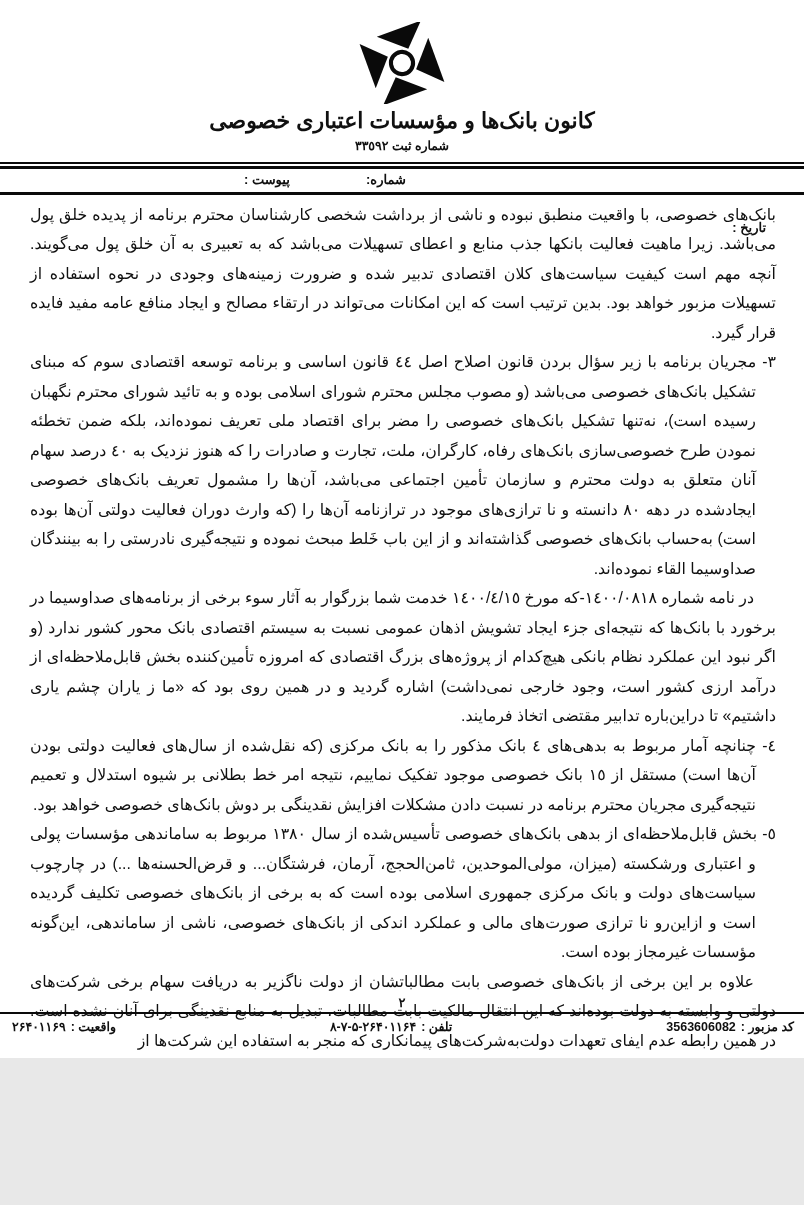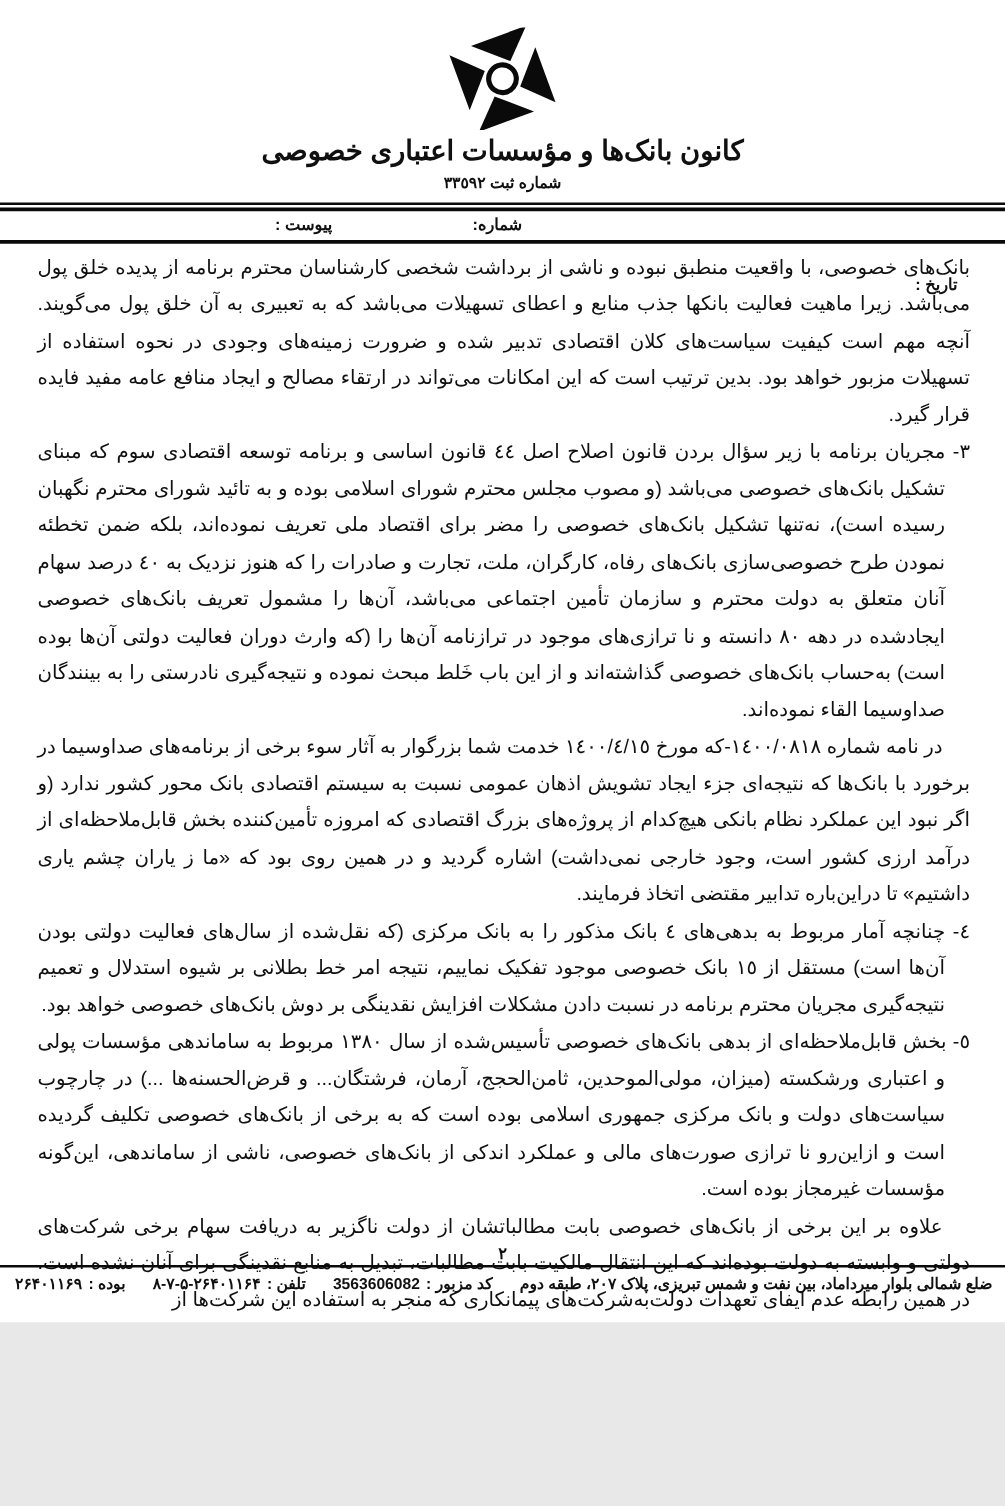--- a/index.html
+++ b/index.html
@@ -31,22 +31,22 @@
   .rule{ background:#0a0a0a; }
   .rule-a{ height:1.5px; }
   .rule-b{ height:3px; margin-top:2.5px; }
   .rule-c{ height:2.5px; }
   .meta-row{ position:relative; height:23px; }
   .meta-row span{
     position:absolute; top:3px;
     font-size:13px; font-weight:bold; white-space:nowrap;
   }
   .meta-date{ right:38px;margin-top:48px; }
-  .meta-number{ left:378px; }
-  .meta-attachment{ left:220px; }
+  .meta-number{ left:366px; }
+  .meta-attachment{ left:244px; }
   
   .body{
     margin:5px 28px 0 30px;
     font-size:15.8px;
     line-height:29.5px;
     text-align:justify;
   }
   .para{ margin:0; }
   .para.hanging{ padding-right:20px; text-indent:-20px; }
   .para.indent1{ text-indent:22px; }
@@ -100,29 +100,28 @@
     <p class="para indent1">در نامه شماره ١٤٠٠/٠٨١٨-که مورخ ١٤٠٠/٤/١٥ خدمت شما بزرگوار به آثار سوء برخی از برنامه‌های صداوسیما در برخورد با بانک‌ها که نتیجه‌ای جزء ایجاد تشویش اذهان عمومی نسبت به سیستم اقتصادی بانک محور کشور ندارد (و اگر نبود این عملکرد نظام بانکی هیچ‌کدام از پروژه‌های بزرگ اقتصادی که امروزه تأمین‌کننده بخش قابل‌ملاحظه‌ای از درآمد ارزی کشور است، وجود خارجی نمی‌داشت) اشاره گردید و در همین روی بود که «ما ز یاران چشم یاری داشتیم» تا دراین‌باره تدابیر مقتضی اتخاذ فرمایند.</p>
     <p class="para hanging">٤- چنانچه آمار مربوط به بدهی‌های ٤ بانک مذکور را به بانک مرکزی (که نقل‌شده از سال‌های فعالیت دولتی بودن آن‌ها است) مستقل از ١٥ بانک خصوصی موجود تفکیک نماییم، نتیجه امر خط بطلانی بر شیوه استدلال و تعمیم نتیجه‌گیری مجریان محترم برنامه در نسبت دادن مشکلات افزایش نقدینگی بر دوش بانک‌های خصوصی خواهد بود.</p>
     <p class="para hanging">٥- بخش قابل‌ملاحظه‌ای از بدهی بانک‌های خصوصی تأسیس‌شده از سال ١٣٨٠ مربوط به ساماندهی مؤسسات پولی و اعتباری ورشکسته (میزان، مولی‌الموحدین، ثامن‌الحجج، آرمان، فرشتگان... و قرض‌الحسنه‌ها ...) در چارچوب سیاست‌های دولت و بانک مرکزی جمهوری اسلامی بوده است که به برخی از بانک‌های خصوصی تکلیف گردیده است و ازاین‌رو نا ترازی صورت‌های مالی و عملکرد اندکی از بانک‌های خصوصی، ناشی از ساماندهی، این‌گونه مؤسسات غیرمجاز بوده است.</p>
     <p class="para indent1">علاوه بر این برخی از بانک‌های خصوصی بابت مطالباتشان از دولت ناگزیر به دریافت سهام برخی شرکت‌های دولتی و وابسته به دولت بوده‌اند که این انتقال مالکیت بابت مطالبات، تبدیل به منابع نقدینگی برای آنان نشده است. در همین رابطه عدم ایفای تعهدات دولت‌به‌شرکت‌های پیمانکاری که منجر به استفاده این شرکت‌ها از</p>
   </main>
 
   <footer class="footer">
     <div class="page-num">۲</div>
     <div class="footer-rule"></div>
     <div class="footer-row">
-      <span class="footer-item">ضلع شمالی بلوار میرداماد، بین نفت و شمس تبریزی، پلاک ۲۰۷، طبقه دوم</span>
       <span class="footer-item">
         <span>کد مزبور :</span>
         <span class="num-ltr">3563606082</span>
       </span>
       <span class="footer-item">
         <span>تلفن :</span>
         <span class="num-ltr">۸-۷-۵-۲۶۴۰۱۱۶۴</span>
       </span>
       <span class="footer-item">
-        <span>بوده :</span>
+        <span>واقعیت :</span>
         <span class="num-ltr">۲۶۴۰۱۱۶۹</span>
       </span>
     </div>
   </footer>
 
 </div>
 
 </body></html>

